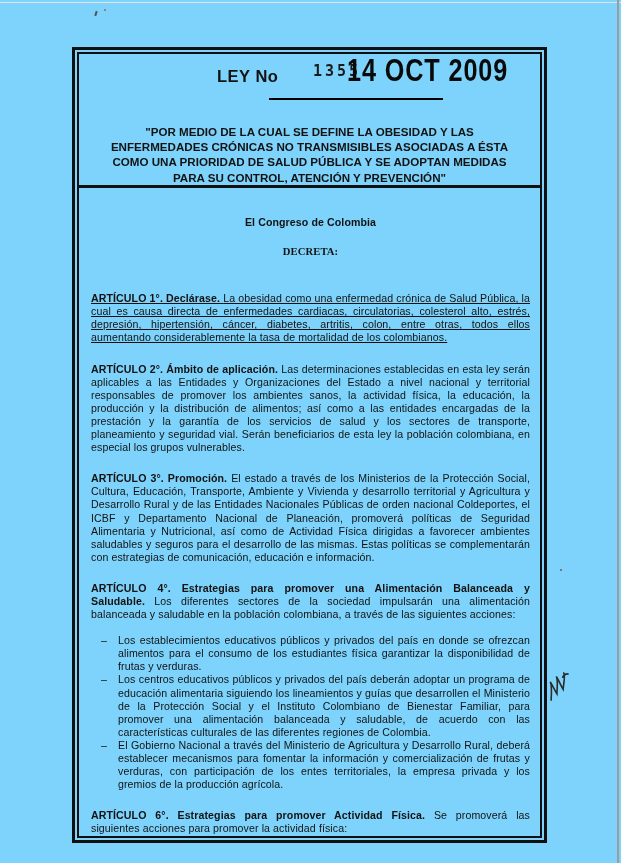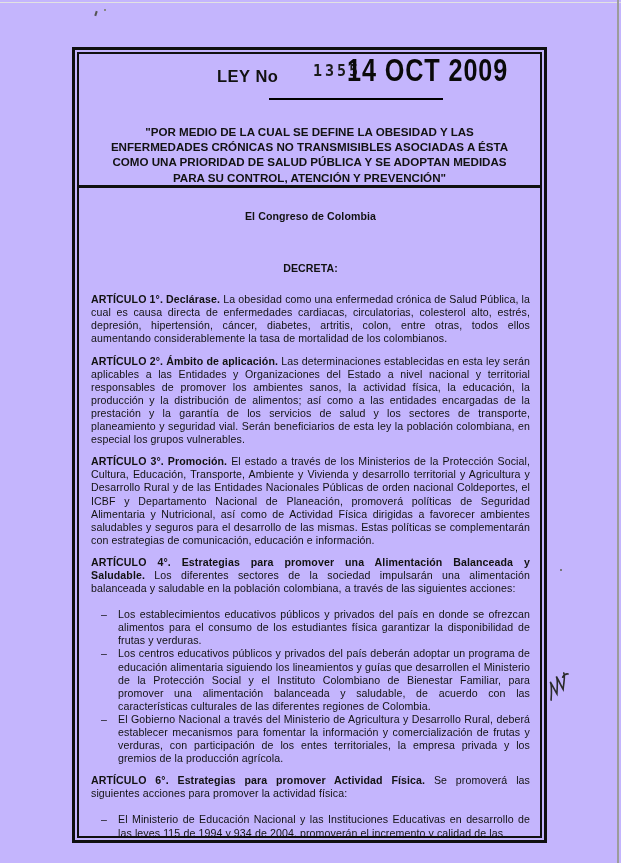--- a/index.html
+++ b/index.html
@@ -3,21 +3,21 @@
 <meta charset="utf-8">
 <style>
   * { box-sizing: border-box; margin: 0; padding: 0; }
   html, body { background: #ffffff; }
   body { font-family: "Liberation Sans", sans-serif; color: #121212; }
 
   .page {
     position: relative;
     width: 621px;
     height: 863px;
-    background: #c4b5fd;
+    background: #7dd3fc;
     overflow: hidden;
   }
 
   .top-scan-line {
     position: absolute; top: 2px; left: 0; width: 100%; height: 1px;
     background: #e2e2e2;
   }
   .scan-edge {
     position: absolute; top: 0; right: 2px; width: 2px; height: 100%;
     background: #9c9c9c;
@@ -68,25 +68,25 @@
     padding: 0 26px;
     text-align: center; font-weight: bold;
     font-size: 11.6px; line-height: 15.2px;
   }
 
   .content {
     padding: 15px 10px 0 12px;
     font-size: 10.6px; line-height: 13.1px; letter-spacing: 0.1px;
   }
   .center-line { text-align: center; font-weight: bold; }
-  .congress { margin-top: 7px; }
-  .decree   { margin-top: 39px; }
+  .congress { margin-top: 13px; }
+  .decree   { margin-top: 16px; font-family: Liberation Serif, serif; }
 
-  .article { text-align: justify; margin-top: 9px; }
-  .article.first { margin-top: 18px; }
+  .article { text-align: justify; margin-top: 18px; }
+  .article.first { margin-top: 34px; text-decoration: underline; }
   .article .h { font-weight: bold; }
   .article .h::after { content: "\00a0"; }
 
   .bullets { margin-top: 13px; }
   .bullet  { display: flex; }
   .bullet .dash { flex: none; width: 27px; padding-left: 10px; }
   .bullet .btext { flex: 1 1 auto; text-align: justify; }
 
   .margin-mark {
     position: absolute; left: 546px; top: 672px;

